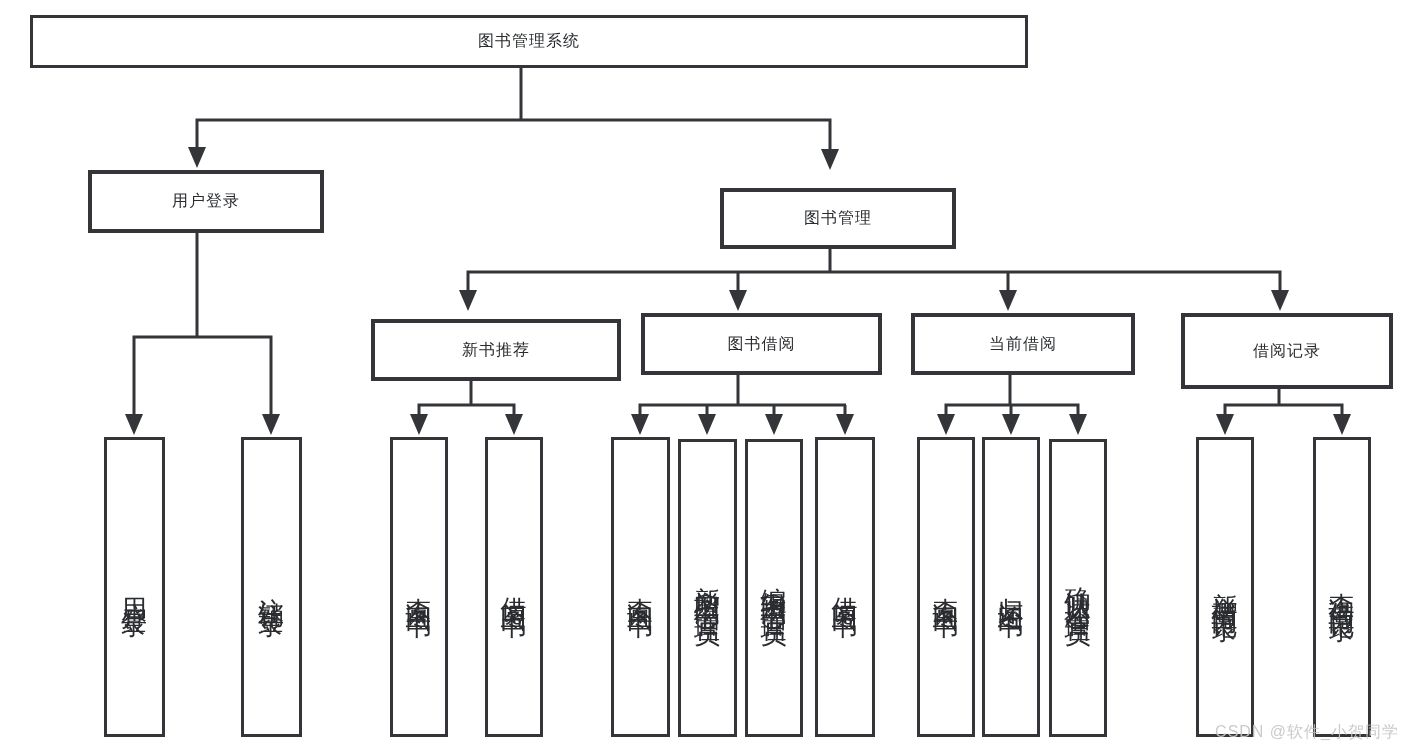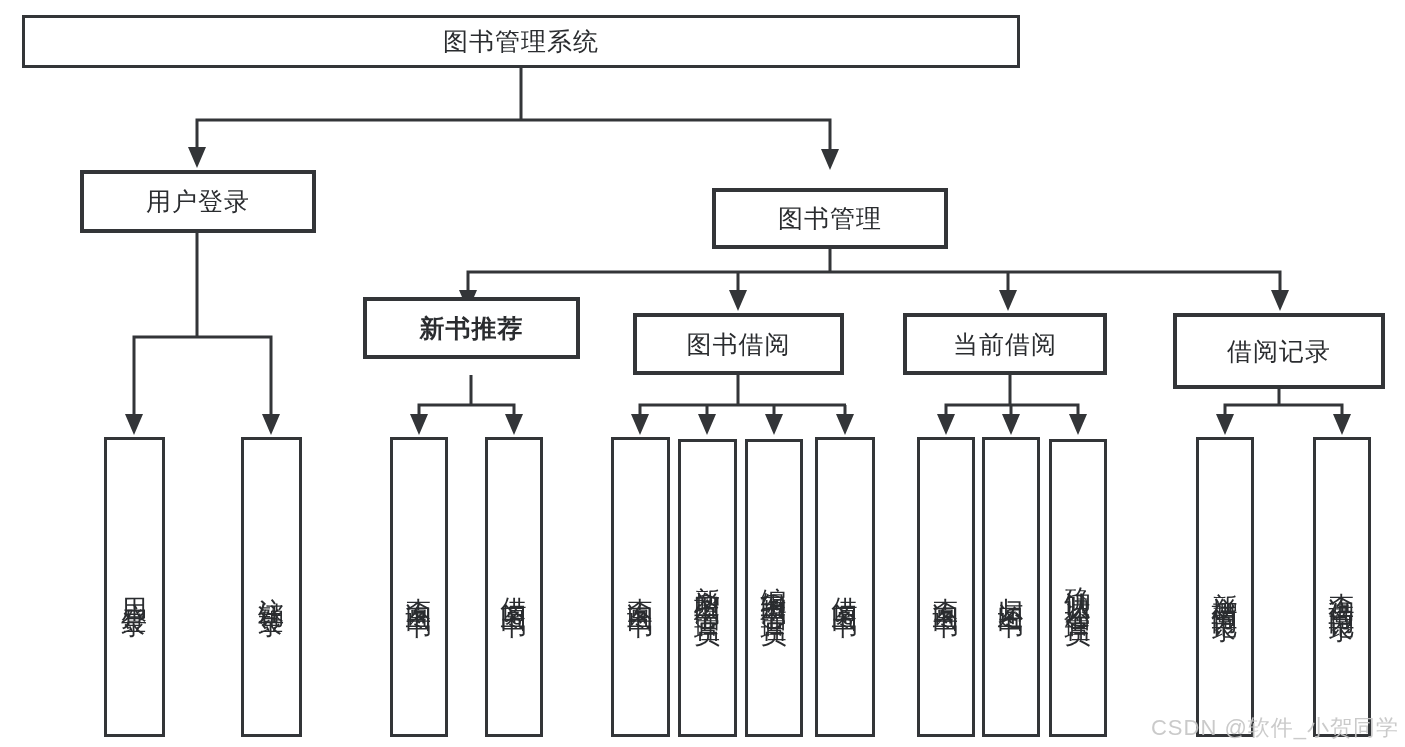--- a/index.html
+++ b/index.html
@@ -27,40 +27,41 @@
     box-sizing: border-box;
     background: #ffffff;
     display: flex;
     align-items: center;
     justify-content: center;
     color: #2a2c2f;
     text-align: center;
   }
   .node.h {
     border: 3px solid #333538;
-    font-size: 25px;
+    font-size: 16px;
     letter-spacing: 1px;
     white-space: nowrap;
+    margin-left: 8px;
   }
   .node.h.thick {
     border-width: 4px;
   }
   .node.v {
     border: 3px solid #333538;
     font-size: 26px;
     writing-mode: vertical-lr;
     text-orientation: upright;
     letter-spacing: 5px;
     line-height: 1;
   }
   .watermark {
     position: absolute;
     right: 6px;
     bottom: 4px;
-    font-size: 22px;
+    font-size: 16px;
     color: rgba(198, 198, 198, 0.92);
     letter-spacing: 1px;
     white-space: nowrap;
     z-index: 10;
   }
 </style>
 </head>
 <body>
 
 <div class="canvas">
@@ -124,23 +125,23 @@
         M1216 414 L1234 414 L1225 435 Z
         M1333 414 L1351 414 L1342 435 Z"></path>
     </g>
   </svg>
 
   <div class="node h" style="left:22px; top:15px; width:998px; height:53px;">图书管理系统</div>
 
   <div class="node h thick" style="left:80px; top:170px; width:236px; height:63px;">用户登录</div>
   <div class="node h thick" style="left:712px; top:188px; width:236px; height:61px;">图书管理</div>
 
-  <div class="node h thick" style="left:363px; top:297px; width:217px; height:62px;font-weight:bold;">新书推荐</div>
-  <div class="node h thick" style="left:633px; top:313px; width:211px; height:62px;">图书借阅</div>
-  <div class="node h thick" style="left:903px; top:313px; width:204px; height:62px;">当前借阅</div>
+  <div class="node h thick" style="left:363px; top:319px; width:250px; height:62px;">新书推荐</div>
+  <div class="node h thick" style="left:633px; top:313px; width:241px; height:62px;">图书借阅</div>
+  <div class="node h thick" style="left:903px; top:313px; width:224px; height:62px;">当前借阅</div>
   <div class="node h thick" style="left:1173px; top:313px; width:212px; height:76px;">借阅记录</div>
 
   <div class="node v" style="left:104px; top:437px; width:61px; height:300px;">用户登录</div>
   <div class="node v" style="left:241px; top:437px; width:61px; height:300px;">注销登录</div>
 
   <div class="node v" style="left:390px; top:437px; width:58px; height:300px;">查询图书</div>
   <div class="node v" style="left:485px; top:437px; width:58px; height:300px;">借阅图书</div>
 
   <div class="node v" style="left:611px; top:437px; width:59px; height:300px;">查询图书</div>
   <div class="node v" style="left:678px; top:439px; width:59px; height:298px;">新增图书（管理员）</div>

